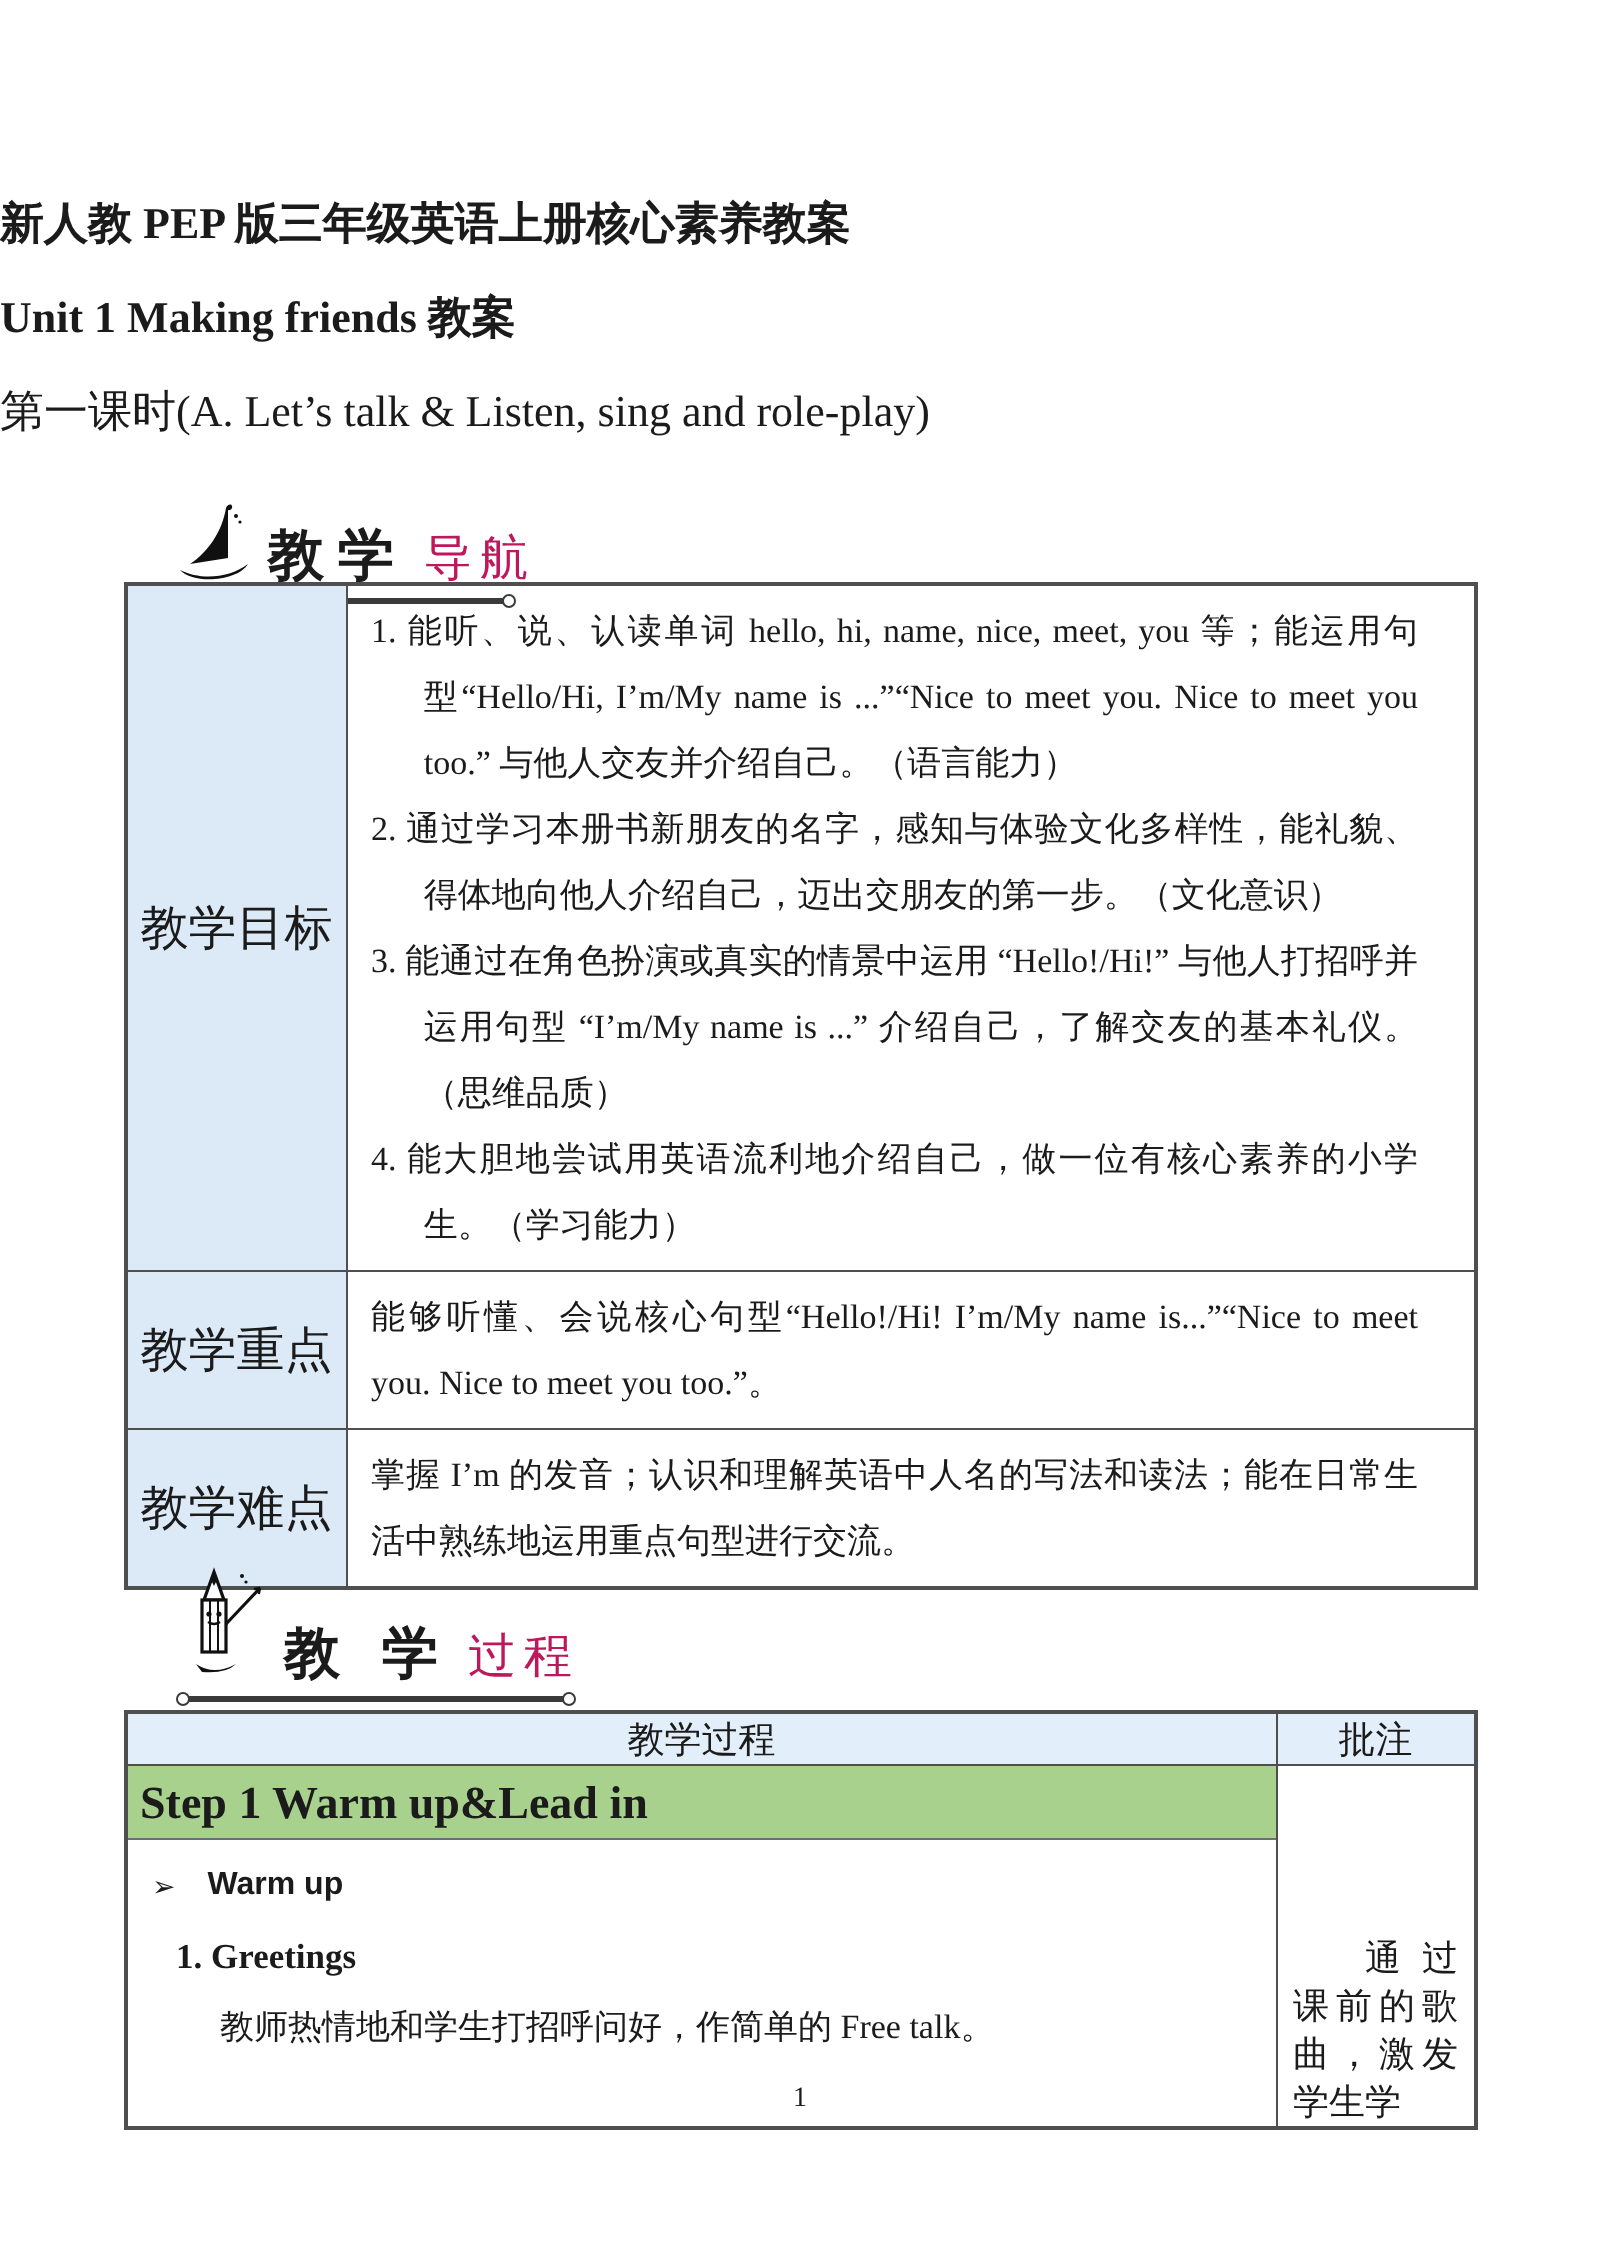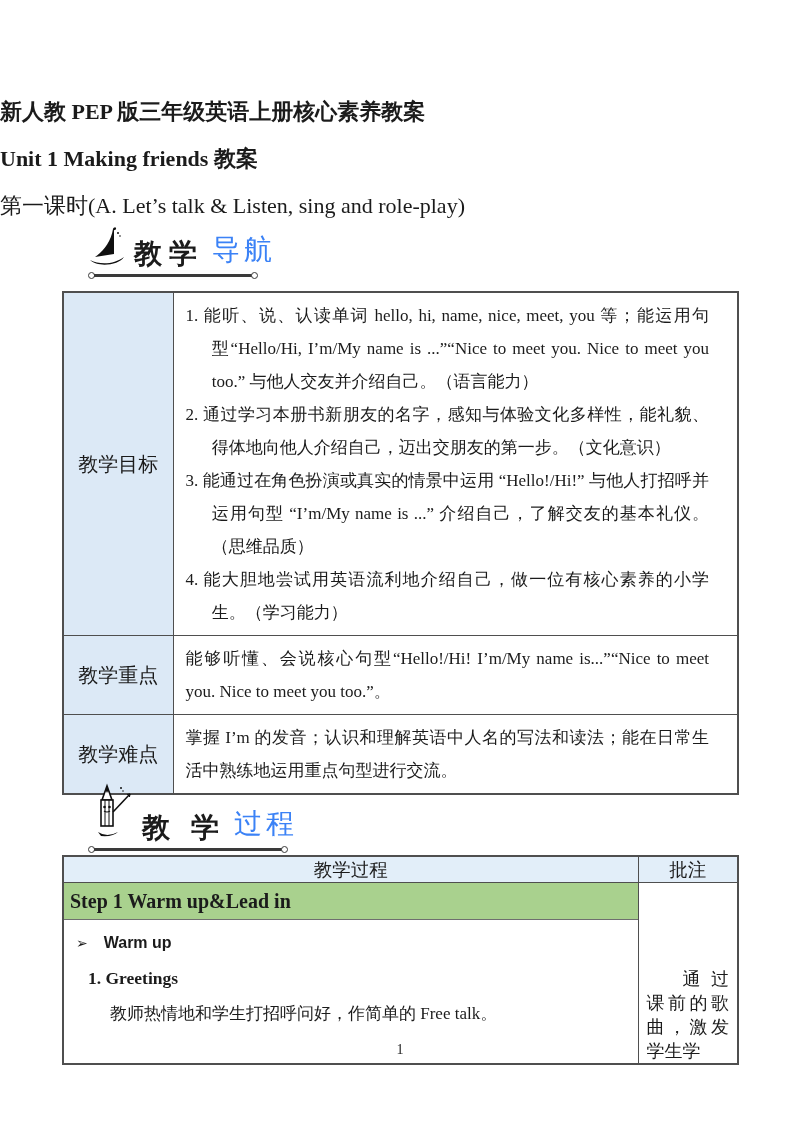--- a/index.html
+++ b/index.html
@@ -19,58 +19,58 @@
     color:var(--ink);
     overflow:hidden;
     margin:0 auto;
   }
   
   .titles{position:absolute;top:88px;left:0;right:0;text-align:left;}
   .title-line{line-height:47px;font-size:22px;}
   .title-line.bold{font-weight:bold;}
   
   .banner{position:absolute;display:flex;flex-direction:column;}
-  .banner-nav{top:226px;left:88px;}
+  .banner-nav{top:251px;left:88px;}
   .banner-process{top:782px;left:88px;}
   .banner-row{display:flex;align-items:flex-end;gap:8px;}
   .banner-icon{display:flex;align-items:flex-end;}
   .banner-main{font-size:28px;font-weight:bold;letter-spacing:7px;line-height:1;}
-  .banner-sub{font-size:28px;font-weight:normal;letter-spacing:4px;line-height:1.1;color:#3b82f6;font-family:Liberation Mono, monospace;}
+  .banner-sub{font-size:24px;font-weight:normal;letter-spacing:4px;line-height:1.1;color:#be185d;}
   .banner-line{display:flex;align-items:center;margin-top:4px;}
   .banner-line .bar{height:3px;background:#3a3a3a;flex:1;margin:0 -1px;}
   .banner-line .dot{width:7px;height:7px;border:1.5px solid #3a3a3a;border-radius:50%;background:#fff;flex:0 0 auto;}
   .line-nav{width:170px;}
   .line-process{width:200px;}
   
   table{border-collapse:collapse;table-layout:fixed;}
   .guide-table{position:absolute;top:291px;left:62px;width:675px;border:2px solid var(--border-dark);}
   .guide-table td{border:1px solid var(--border-dark);vertical-align:middle;}
   .label-cell{
     width:110px;background:var(--cell-blue);
-    text-align:center;font-size:20px;
+    text-align:center;font-size:24px;
   }
   .content-cell{
     width:565px;padding:6px 28px 6px 12px;
     font-size:17px;line-height:33px;text-align:justify;
   }
   .obj-item{padding-left:1.55em;text-indent:-1.55em;}
   
   .process-table{position:absolute;top:855px;left:62px;width:675px;border:2px solid var(--border-dark);}
   .process-table td,.process-table th{border:1px solid var(--border-dark);}
   .process-table th{
     background:var(--header-blue);height:22px;
     font-size:18.5px;font-weight:normal;text-align:center;
   }
   .col-process{width:575px;}
   .col-note{width:100px;}
   .process-body-cell{vertical-align:top;padding:0;}
   .step-row{
     background:var(--step-green);
     height:37px;line-height:37px;
-    font-size:20px;font-weight:bold;
+    font-size:23px;font-weight:bold;
     padding-left:6px;
     border-bottom:1px solid #6f6f6f;
   }
   .step-content{padding:6px 8px 10px 8px;}
   .warmup-line{
     font-family:"Liberation Sans","DejaVu Sans",sans-serif;
     font-weight:bold;font-size:16px;
     display:flex;align-items:center;gap:16px;
     margin:4px 0 0 4px;height:26px;
   }

